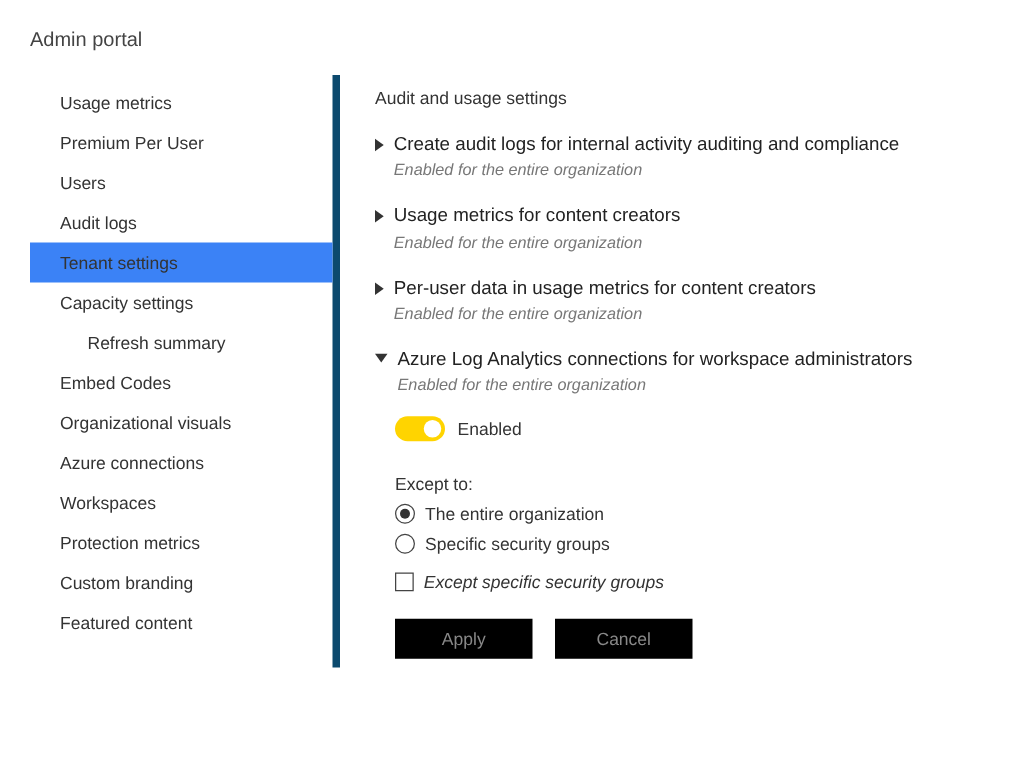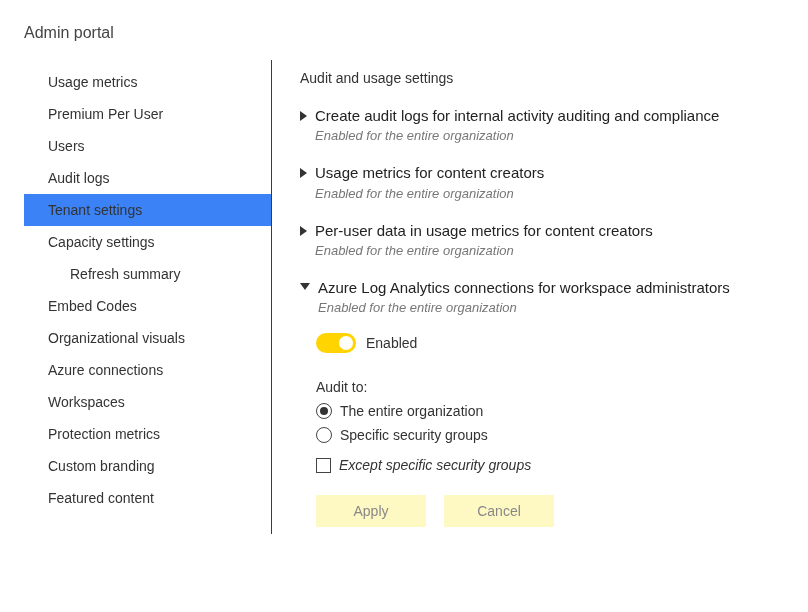--- a/index.html
+++ b/index.html
@@ -16,21 +16,21 @@
       font-size: 16px;
       font-weight: 300;
       color: #444;
       padding: 24px 0 18px 24px;
     }
     .main-layout {
       display: flex;
     }
     .sidebar {
       width: 248px;
-      border-right: 1px solid #0c4a6e;
+      border-right: 6px solid #0c4a6e;
       padding-top: 6px;
       padding-bottom: 20px;
       margin-left: 24px;
     }
     .sidebar-item {
       padding: 8px 10px 8px 24px;
       color: #333;
       cursor: pointer;
       font-size: 14px;
     }
@@ -146,21 +146,21 @@
     }
     .check-row { margin-top: 14px; font-style: italic; }
     .button-row {
       display: flex;
       gap: 18px;
       margin-top: 22px;
     }
     .btn {
       width: 110px;
       height: 32px;
-      background: #fef9c3;
+      background: #000000;
       color: #888;
       border: none;
       cursor: pointer;
       font-size: 14px;
       display: flex;
       align-items: center;
       justify-content: center;
     }
   </style>
 </head>
@@ -223,21 +223,21 @@
     </div>
 
     <div class="expanded-controls">
       <div class="toggle-row">
         <div class="toggle">
           <div class="toggle-knob"></div>
         </div>
         <span>Enabled</span>
       </div>
 
-      <div class="apply-label">Audit to:</div>
+      <div class="apply-label">Except to:</div>
 
       <div class="radio-row">
         <div class="radio selected"></div>
         <span>The entire organization</span>
       </div>
       <div class="radio-row">
         <div class="radio"></div>
         <span>Specific security groups</span>
       </div>
 

